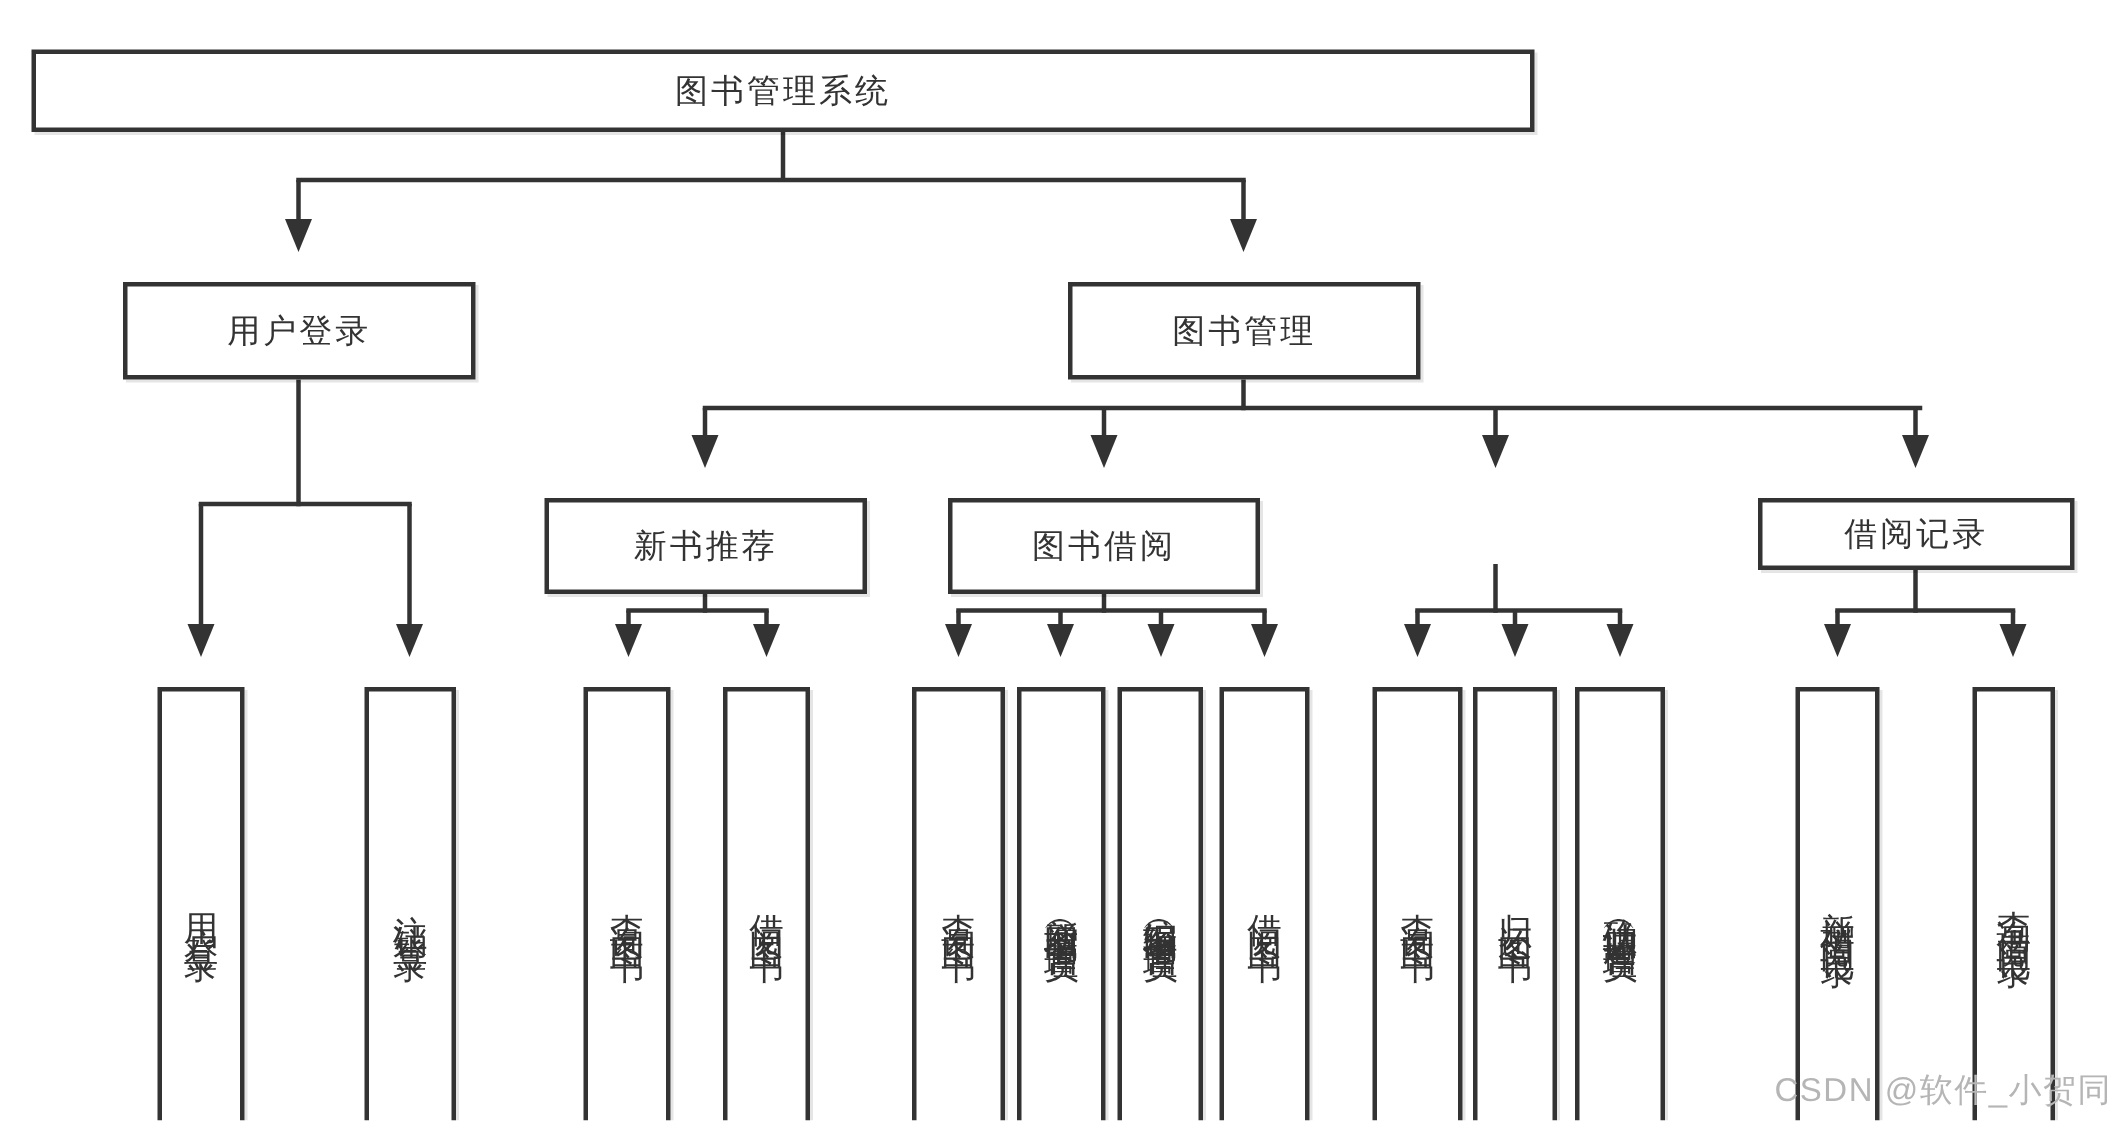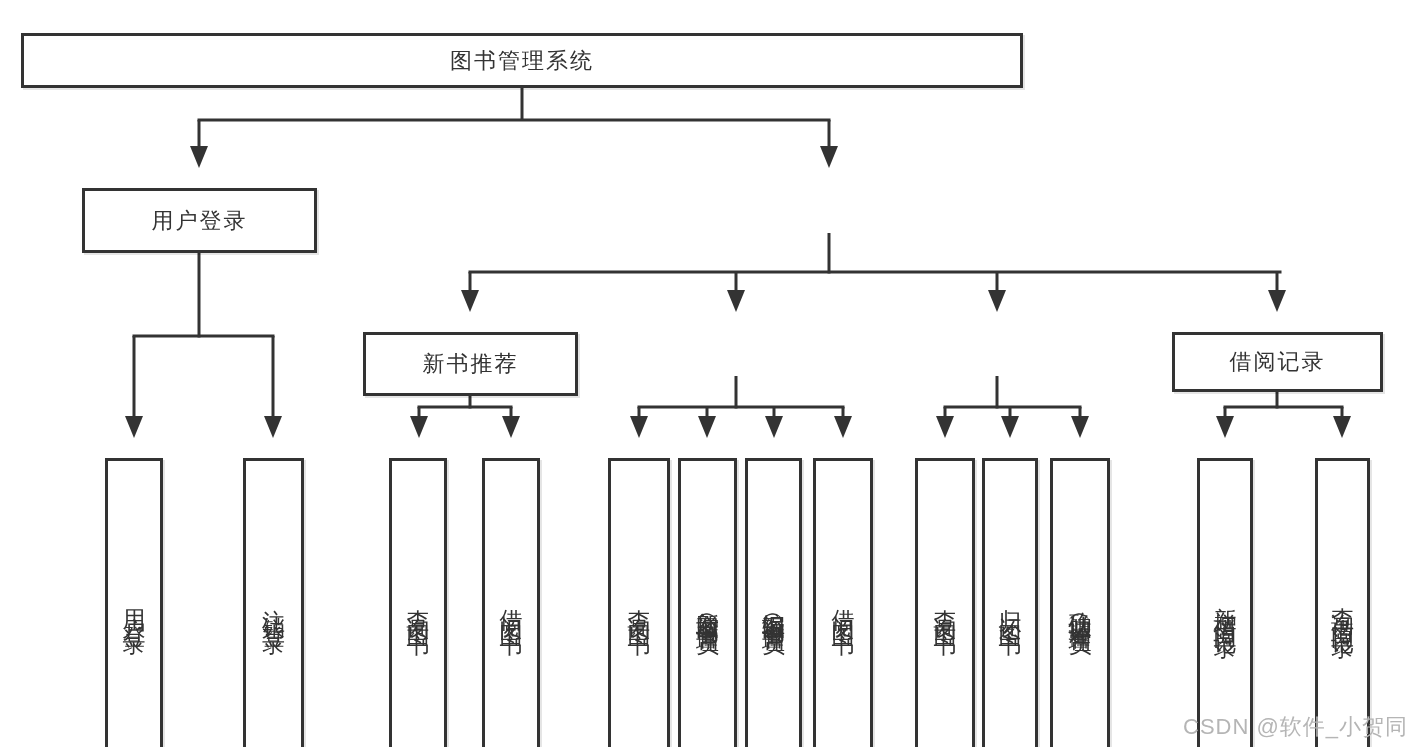--- a/index.html
+++ b/index.html
@@ -112,23 +112,25 @@
       <polygon points="1001,416 1019,416 1010,438"></polygon>
       <polygon points="1071,416 1089,416 1080,438"></polygon>
       <polygon points="1216,416 1234,416 1225,438"></polygon>
       <polygon points="1333,416 1351,416 1342,438"></polygon>
     </g>
   </svg>
 
   <div class="node hbox" style="left:21px;top:13px;width:1002px;height:55px;">图书管理系统</div>
 
   <div class="node hbox" style="left:82px;top:168px;width:235px;height:65px;">用户登录</div>
+  <div class="node hbox" style="left:712px;top:168px;width:235px;height:65px;">图书管理</div>
 
   <div class="node hbox" style="left:363px;top:312px;width:215px;height:64px;">新书推荐</div>
-  <div class="node hbox" style="left:1172px;top:312px;width:211px;height:60px;">借阅记录</div>
+  <div class="node hbox" style="left:632px;top:312px;width:208px;height:64px;">图书借阅</div>
+  <div class="node hbox" style="left:1172px;top:312px;width:211px;height:48px;">借阅记录</div>
 
   <div class="node vbox" style="left:105px;width:58px;">用户登录</div>
   <div class="node vbox" style="left:243px;width:61px;">注销登录</div>
 
   <div class="node vbox" style="left:389px;width:58px;">查询图书</div>
   <div class="node vbox" style="left:482px;width:58px;">借阅图书</div>
 
   <div class="node vbox" style="left:608px;width:62px;">查询图书</div>
   <div class="node vbox" style="left: 678px; width: 59px; letter-spacing: 3px;">新增图书（管理员）</div>
   <div class="node vbox" style="left: 745px; width: 57px; letter-spacing: 3px;">编辑图书（管理员）</div>

